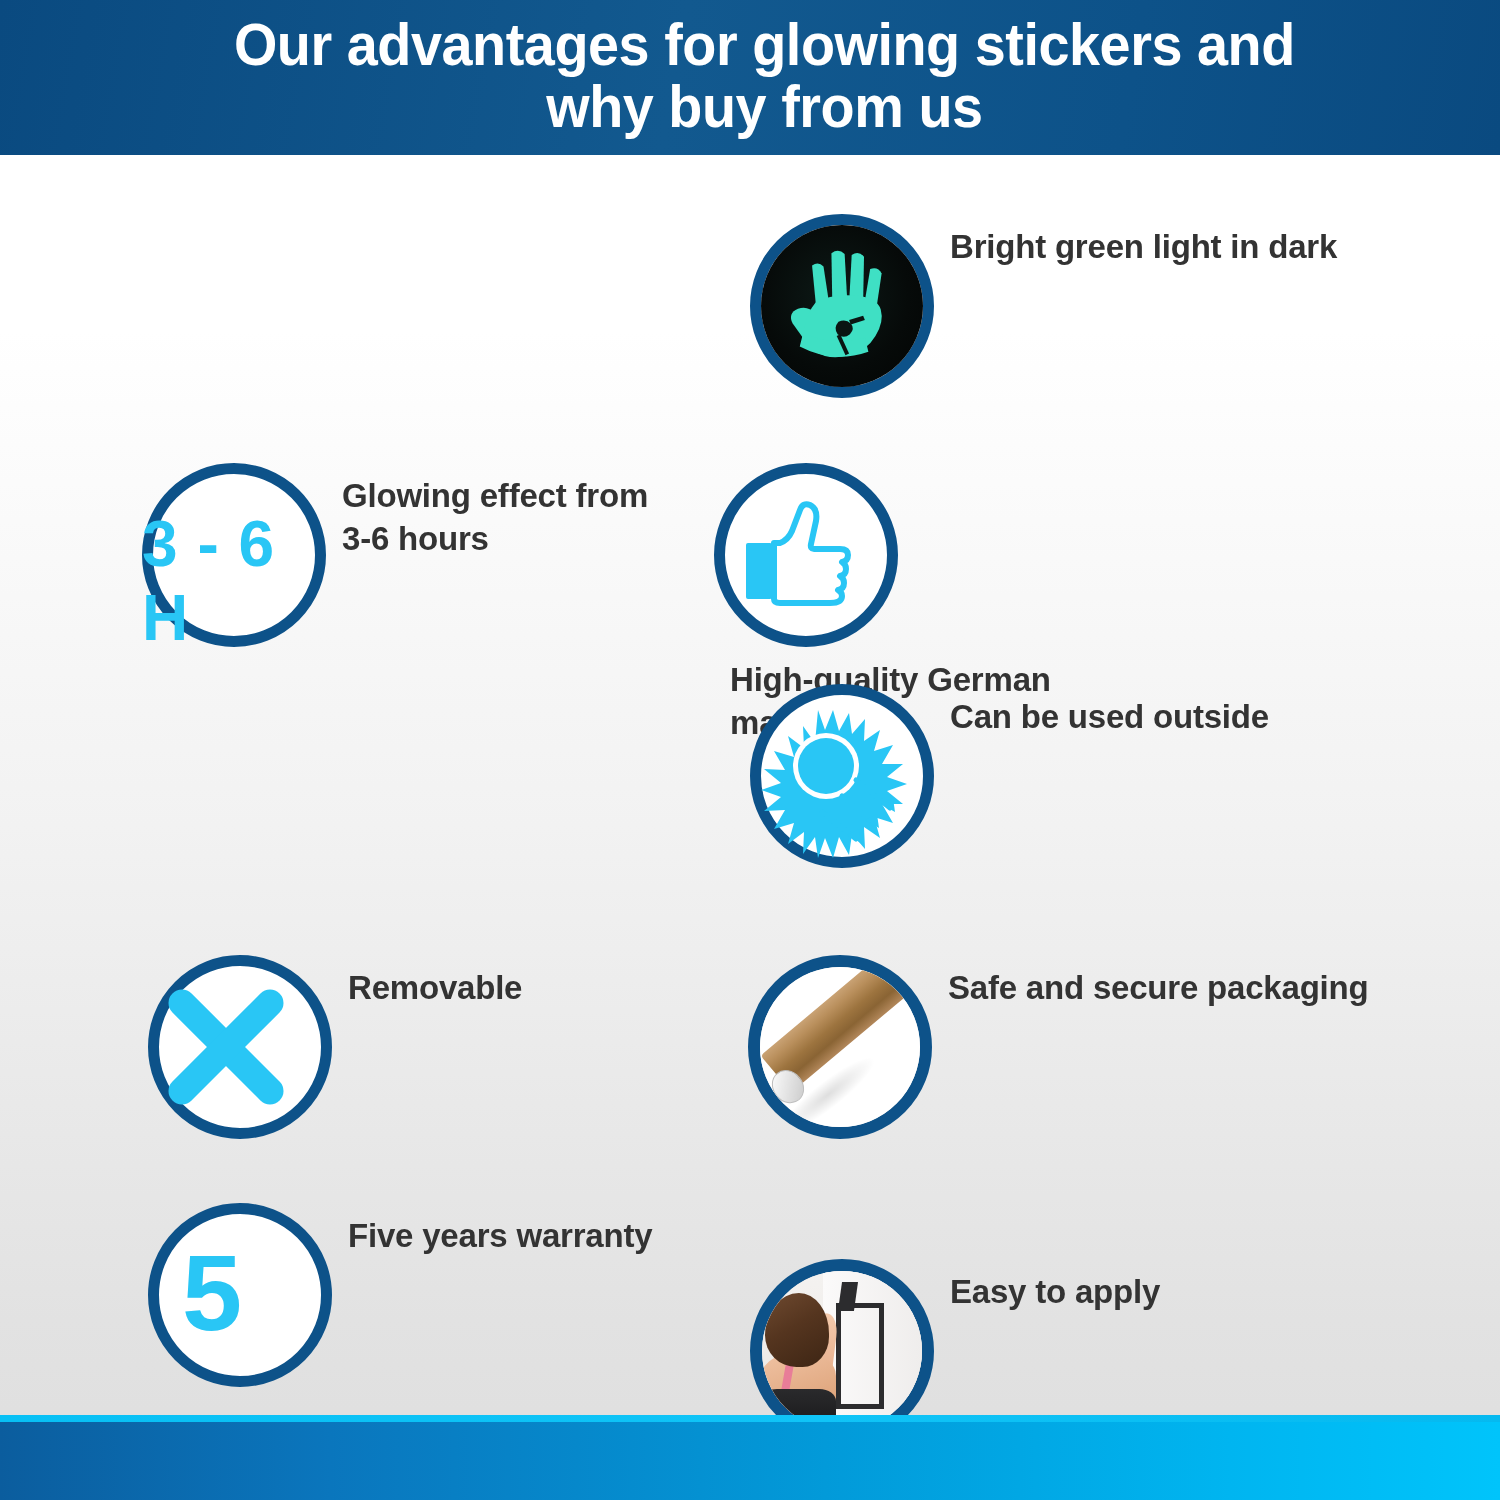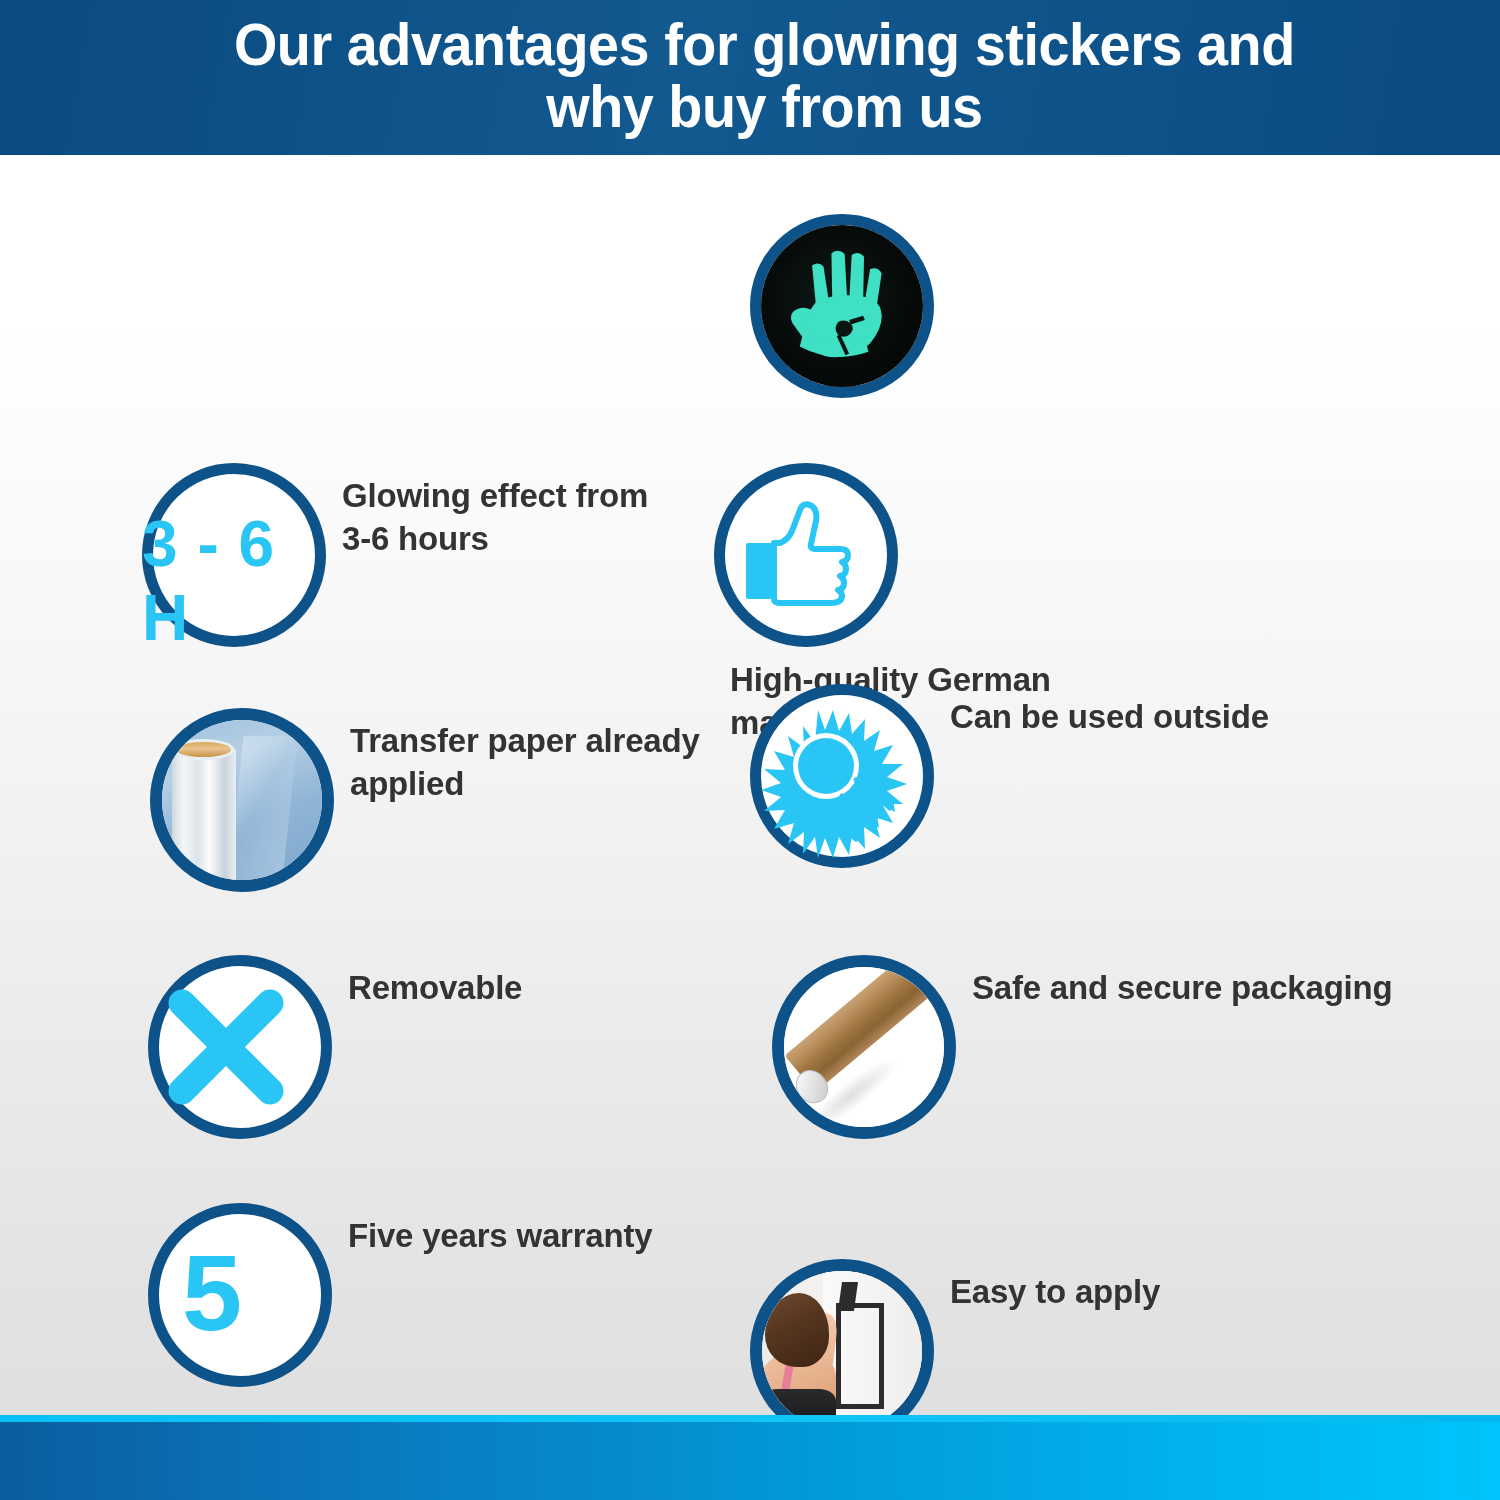--- a/index.html
+++ b/index.html
@@ -239,20 +239,21 @@
             <path d="M48 122 q30 16 70 6 l4 16 q-40 14 -78 -6 z"></path>
           </g>
           <g fill="#0a1512">
             <path d="M88 110 q8 -4 14 2 q5 6 -1 12 q-7 6 -14 0 q-5 -7 1 -14 z"></path>
             <path d="M86 126 l4 -2 l10 22 l-4 2 z"></path>
             <path d="M100 108 l16 -5 l2 5 l-16 5 z"></path>
           </g>
         </svg>
       </div>
     </div>
+    <div class="feature-label">Bright green light in dark</div>
   </div>
 
   <div class="feature" style="left:142px; top:308px;">
     <div class="icon-wrap">
       <div class="circle filled"></div>
       <div class="circle-text txt-36h">3 - 6 H</div>
     </div>
     <div class="feature-label">Glowing effect from
 3-6 hours</div>
   </div>
@@ -261,32 +262,20 @@
     <div class="icon-wrap">
       <div class="circle filled"></div>
       <svg class="icon-svg" viewBox="0 0 184 184">
         <rect x="32" y="80" width="26" height="56" fill="#29c6f5" rx="2"></rect>
         <path d="M60 80 L60 136 Q60 140 66 140 L116 140 Q128 140 128 133 Q128 129 124 127 Q130 126 130 120 Q130 115 126 113 Q132 112 132 106 Q132 101 128 99 Q134 98 134 92 Q134 86 126 86 L100 86 Q96 86 97 81 L102 58 Q104 46 96 42 Q89 39 86 47 L78 68 Q74 77 66 80 Z" fill="none" stroke="#29c6f5" stroke-width="6" stroke-linejoin="round"></path>
       </svg>
     </div>
     <div class="feature-label">High-quality German materials</div>
   </div>
 
-  <div class="feature" style="left:150px; top:553px;">
-    <div class="icon-wrap">
-      <div class="circle photo">
-        <div class="photo-transfer"></div>
-        <div class="film-sheet"></div>
-        <div class="roll-body"></div>
-        <div class="roll-core"></div>
-      </div>
-    </div>
-    <div class="feature-label">Transfer paper already
-applied</div>
-  </div>
 
   <div class="feature" style="left:750px; top:529px;">
     <div class="icon-wrap">
       <div class="circle filled"></div>
       <svg class="icon-svg" viewBox="0 0 184 184">
         <g fill="#29c6f5">
           <path d="M68 26 l7 20 l8 -20 l6 21 l10 -18 l3 21 l13 -15 l-1 22 l16 -11 l-6 21 l19 -6 l-11 19 l21 0 l-16 13 l20 7 l-20 7 l16 13 l-21 0 l11 19 l-19 -6 l6 21 l-16 -11 l1 22 l-13 -15 l-3 21 l-10 -18 l-6 21 l-8 -20 l-7 20 l-3 -21 l-12 17 l1 -22 l-16 12 l6 -21 l-20 6 l11 -19 l-21 1 l17 -14 l-20 -7 l20 -7 l-17 -14 l21 1 l-11 -19 l20 6 l-6 -21 l16 12 l-1 -22 l12 17 z"></path>
         </g>
         <circle cx="76" cy="82" r="33" fill="#ffffff"></circle>
         <circle cx="76" cy="82" r="28" fill="#29c6f5"></circle>
@@ -311,21 +300,21 @@
       <svg class="icon-svg" viewBox="0 0 184 184">
         <g stroke="#29c6f5" stroke-width="27" stroke-linecap="round" stroke-linejoin="round">
           <line x1="34" y1="48" x2="122" y2="136"></line>
           <line x1="122" y1="48" x2="34" y2="136"></line>
         </g>
       </svg>
     </div>
     <div class="feature-label">Removable</div>
   </div>
 
-  <div class="feature" style="left:772px; top:800px;">
+  <div class="feature" style="left:748px; top:800px;">
     <div class="icon-wrap">
       <div class="circle photo">
         <div class="photo-tube"></div>
         <div class="tube-shadow"></div>
         <div class="tube-body"></div>
         <div class="tube-cap"></div>
       </div>
     </div>
     <div class="feature-label">Safe and secure packaging</div>
   </div>

